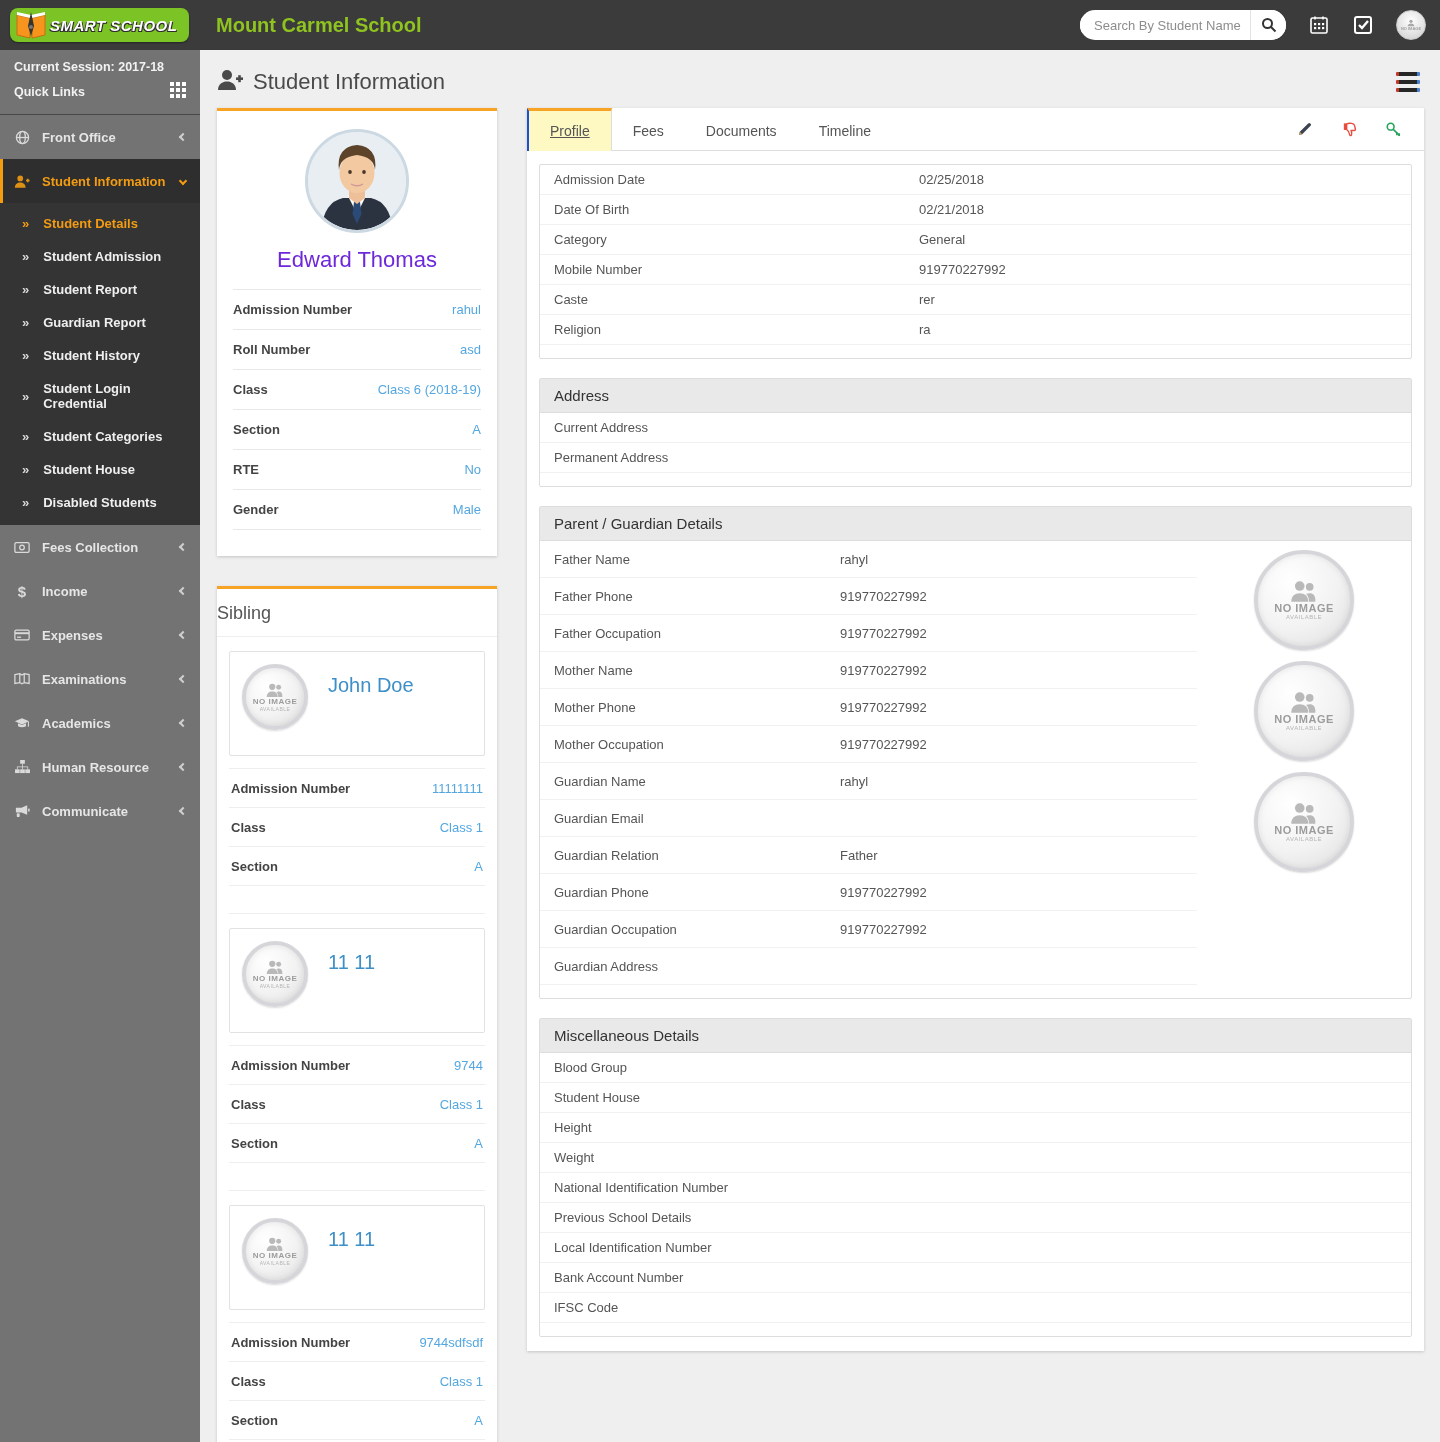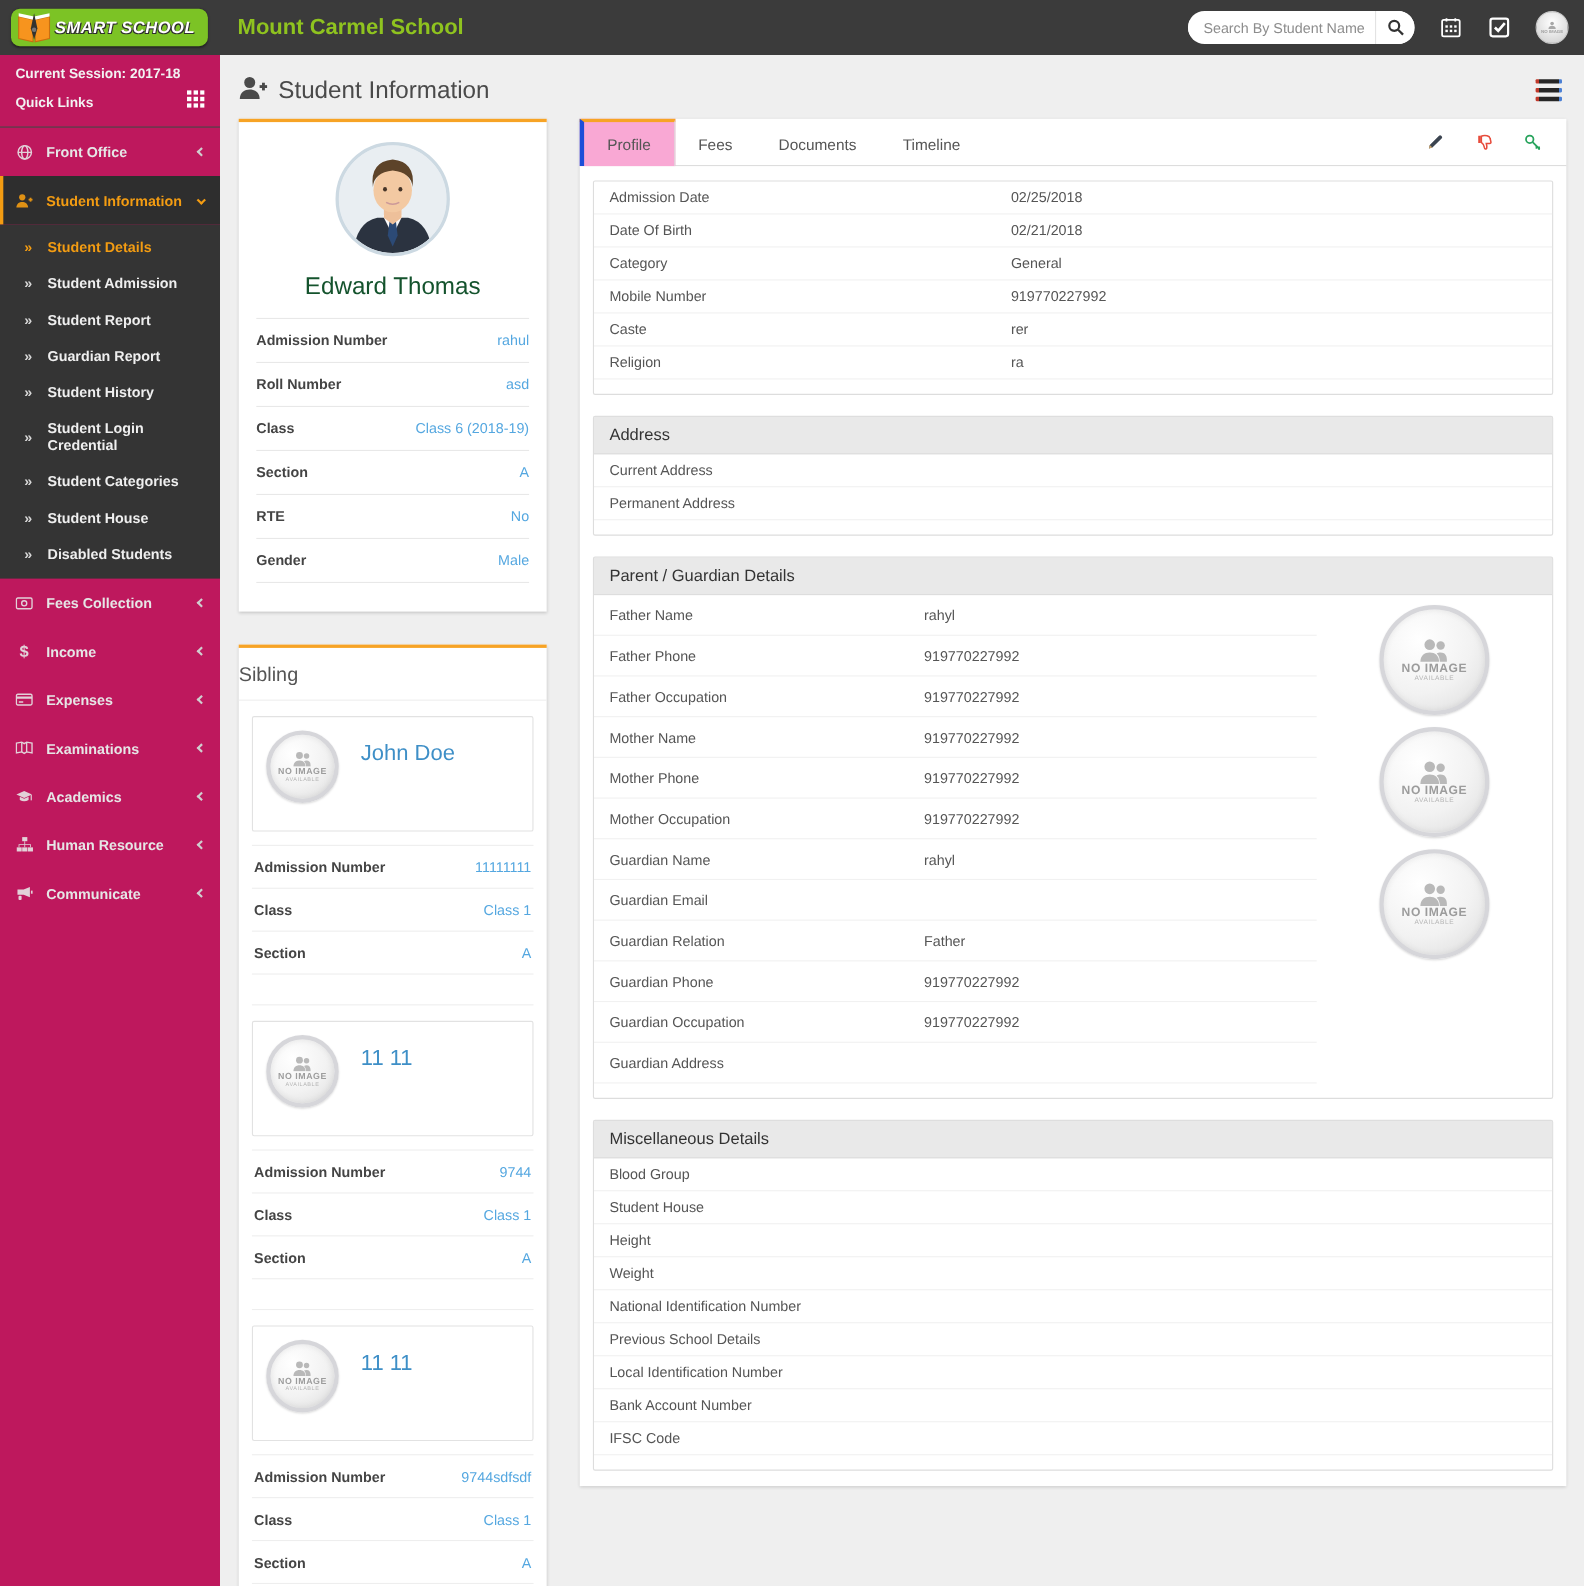--- a/index.html
+++ b/index.html
@@ -24,21 +24,21 @@
   .search-btn { width:36px; height:30px; border-left:1px solid #e3e3e3; display:flex; align-items:center;
     justify-content:center; cursor:pointer; background:#fff; }
   .top-icon { width:22px; height:22px; display:flex; align-items:center; justify-content:center; cursor:pointer; }
   .avatar-circle { width:30px; height:30px; border-radius:50%;
     background:radial-gradient(circle at 50% 35%, #ffffff, #d9d9d9 75%, #cfcfcf);
     display:flex; flex-direction:column; align-items:center; justify-content:center; cursor:pointer;
     border:1px solid #c9c9c9; }
   .avatar-circle .ni-t { font-size:4px; font-weight:bold; color:#a0a0a0; line-height:4px; }
 
   
-  .sidebar { position:fixed; top:50px; left:0; width:200px; height:1392px; background:#be185d; z-index:20; }
+  .sidebar { position:fixed; top:50px; left:0; width:200px; height:1392px; background:#737373; z-index:20; }
   .session-block { padding:10px 14px 12px; border-bottom:1px solid #474747; color:#f2f2f2; }
   .session-line { font-size:12.5px; font-weight:bold; margin-bottom:8px; }
   .quick-row { display:flex; align-items:center; justify-content:space-between; }
   .quick-label { font-size:12.5px; font-weight:bold; }
   .menu { list-style:none; }
   .menu-item { display:flex; align-items:center; gap:12px; padding:14px 14px; color:#e6e6e6;
     font-size:13px; font-weight:bold; cursor:pointer; position:relative; }
   .menu-item .mi-icon { width:16px; height:16px; display:flex; align-items:center; justify-content:center; opacity:.9; }
   .menu-item .chev { margin-left:auto; width:6px; height:6px; border-right:2px solid #cfcfcf;
     border-bottom:2px solid #cfcfcf; transform:rotate(135deg); }
@@ -65,21 +65,21 @@
   .col-right { flex:1; }
 
   .panel { background:#fff; box-shadow:0 1px 3px rgba(0,0,0,.18); }
   .orange-top { border-top:3px solid #f7a325; }
 
   
   .student-card { padding:18px 0 26px; }
   .photo-wrap { display:flex; justify-content:center; }
   .photo-ring { width:104px; height:104px; border-radius:50%; border:3px solid #ccd9e2; overflow:hidden;
     background:#e9eef2; }
-  .student-name { text-align:center; font-size:22px; color:#14532d; margin:14px 0 16px; font-weight:normal; }
+  .student-name { text-align:center; font-size:22px; color:#6d28d9; margin:14px 0 16px; font-weight:normal; }
   .card-rows { border-top:1px solid #e8e8e8; margin:0 16px; }
   .card-row { display:flex; justify-content:space-between; align-items:center; min-height:40px;
     border-bottom:1px solid #e8e8e8; font-size:13px; }
   .card-row .lbl { font-weight:bold; color:#444; }
   .card-row .val { color:#54a7e0; }
 
   
   .sibling-card { margin-top:30px; padding-bottom:18px; }
   .sibling-title { font-size:18px; color:#555; padding:14px 0 12px; border-bottom:1px solid #eee; font-weight:normal; }
   .sib-block { margin:14px 12px 0; }
@@ -103,22 +103,22 @@
   .no-img.small .ni-title { font-size:8px; }
   .no-img.small .ni-sub { font-size:5px; }
   .no-img.large { width:100px; height:100px; }
   .no-img.large .ni-title { font-size:11px; }
   .no-img.large .ni-sub { font-size:6px; }
 
   
   .tabbar { display:flex; align-items:stretch; height:43px; border-bottom:1px solid #ddd; }
   .tab { padding:0 21px; display:flex; align-items:center; font-size:14px; color:#555; cursor:pointer;
     border-top:3px solid transparent; }
-  .tab.active { border-top:3px solid #f7a325; border-left:4px solid #1d4ed8; border-right:1px solid #ddd;
-    margin-bottom:-1px; background:#f9a8d4; }
+  .tab.active { border-top:3px solid #f7a325; border-left:2px solid #1d4ed8; border-right:1px solid #ddd;
+    margin-bottom:-1px; background:#fef9c3;text-decoration:underline; }
   .tab-actions { margin-left:auto; display:flex; align-items:center; gap:26px; padding-right:22px; }
   .tab-actions .act { cursor:pointer; width:18px; height:18px; display:flex; align-items:center; justify-content:center; }
 
   .tab-content { padding:13px 12px 14px; }
   .box { border:1px solid #ddd; border-radius:2px; margin-bottom:19px; padding-bottom:13px; }
   .box:last-child { margin-bottom:0; }
   .box-header { background:#e9e9e9; border-bottom:1px solid #ddd; padding:8px 14px; font-size:15px; color:#333; }
   .kv { }
   .kv-row { display:flex; align-items:center; min-height:30px; border-bottom:1px solid #f1f1f1;
     font-size:13px; color:#555; padding:0 14px; }

